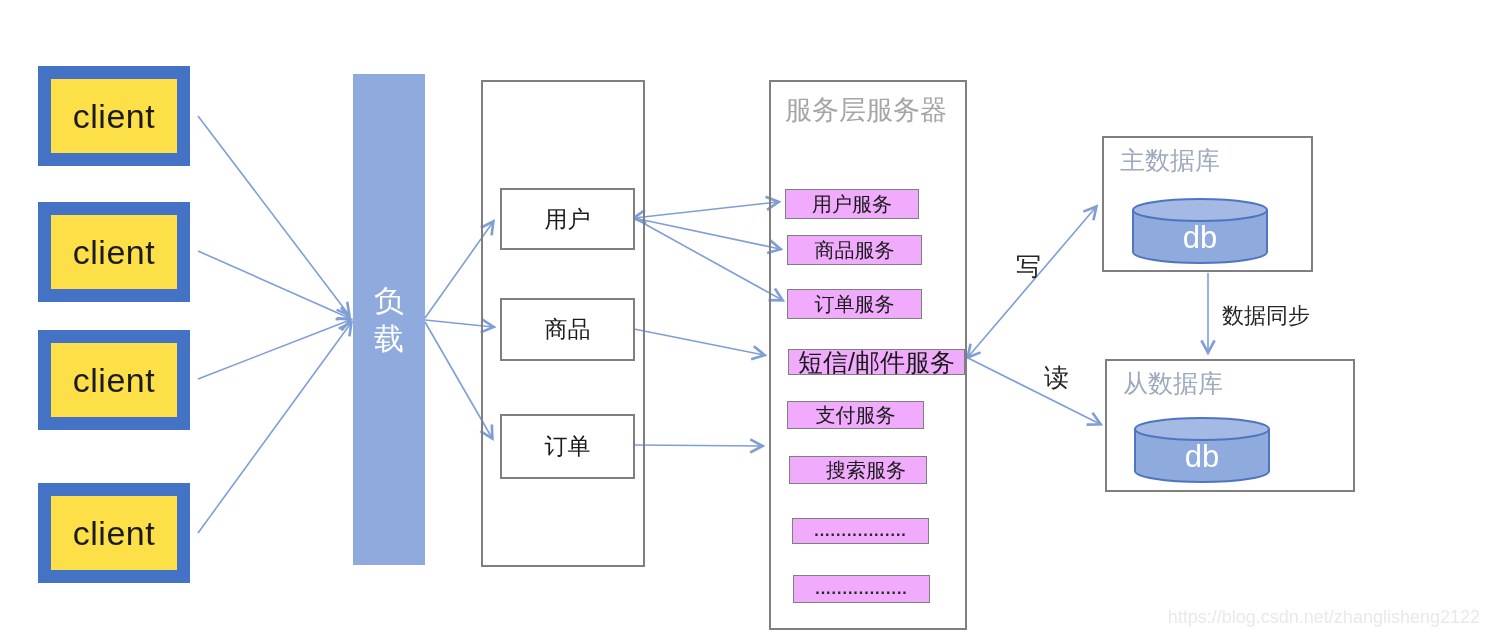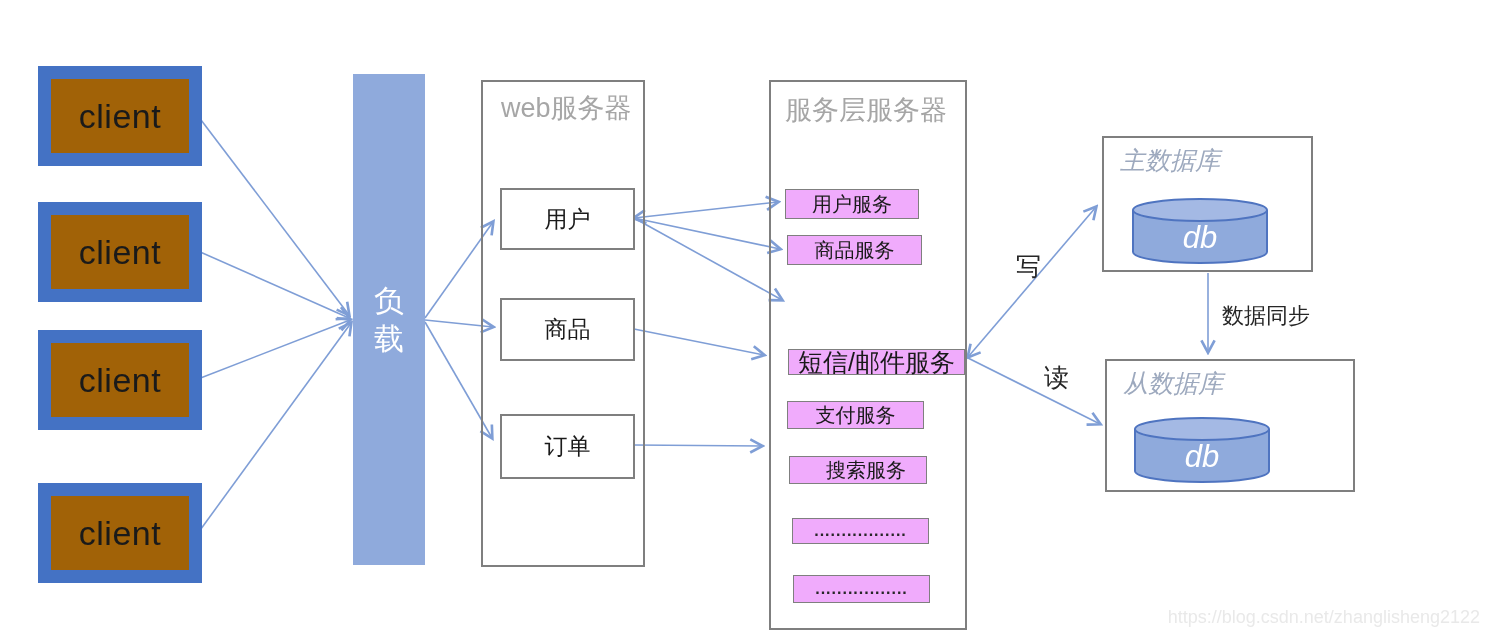--- a/index.html
+++ b/index.html
@@ -4,22 +4,22 @@
 <style>
   html,body{margin:0;padding:0;background:#fff;}
   .diagram{
     position:relative;width:1490px;height:640px;background:#ffffff;overflow:hidden;
     font-family:"Liberation Sans", sans-serif;
   }
   .arrows{position:absolute;left:0;top:0;width:1490px;height:640px;}
 
   
   .client{
-    position:absolute;width:164px;height:100px;box-sizing:border-box;
-    border:13px solid #4472c4;background:#a16207;
+    position:absolute;width:152px;height:100px;box-sizing:border-box;
+    border:13px solid #4472c4;background:#fde047;
     display:flex;align-items:center;justify-content:center;
   }
   .client span{font-size:34px;color:#1a1a1a;letter-spacing:0.5px;}
 
   
   .lb{
     position:absolute;left:353px;top:74px;width:72px;height:491px;
     background:#8faadc;display:flex;align-items:center;justify-content:center;
   }
   .lb-label{
@@ -45,21 +45,21 @@
   
   .svc{
     position:absolute;box-sizing:border-box;border:1px solid #7f7f7f;background:#f0abfc;
     display:flex;align-items:center;justify-content:center;
     font-size:20px;color:#1a1a1a;white-space:nowrap;
   }
   .svc.dots{font-size:16px;font-weight:bold;letter-spacing:1px;color:#262626;}
 
   
   .dbbox{
-    position:absolute;box-sizing:border-box;border:2px solid #7f7f7f;background:#ffffff;font-style:italic;
+    position:absolute;box-sizing:border-box;border:2px solid #7f7f7f;background:#ffffff;
   }
   .db-title{position:absolute;left:16px;top:6px;font-size:25px;color:#9da9be;white-space:nowrap;}
   .cyl{position:absolute;width:140px;height:70px;}
   .cyl svg{position:absolute;left:0;top:0;}
   .cyl .db-label{
     position:absolute;left:0;top:18px;width:100%;height:48px;line-height:48px;
     text-align:center;color:#ffffff;font-size:31px;
   }
 
   
@@ -117,30 +117,30 @@
   </div>
   <div class="client" style="left:38px;top:483px;">
     <span>client</span>
   </div>
 
   <div class="lb">
     <div class="lb-label">负载</div>
   </div>
 
   <div class="container" style="left:481px;top:80px;width:164px;height:487px;">
-    <div class="container-title" style="left:18px;top:8px;font-size:27px;">web服务器</div>
     <div class="node" style="left:17px;top:106px;width:135px;height:62px;">用户</div>
     <div class="node" style="left:17px;top:216px;width:135px;height:63px;">商品</div>
     <div class="node" style="left:17px;top:332px;width:135px;height:65px;">订单</div>
   </div>
 
   <div class="container" style="left:769px;top:80px;width:198px;height:550px;">
     <div class="container-title" style="left:14px;top:10px;font-size:27px;">服务层服务器</div>
     <div class="svc" style="left:14px;top:107px;width:134px;height:30px;">用户服务</div>
     <div class="svc" style="left:16px;top:153px;width:135px;height:30px;">商品服务</div>
+    <div class="svc" style="left:16px;top:207px;width:135px;height:30px;">订单服务</div>
     <div class="svc" style="left:17px;top:267px;width:177px;height:26px;font-size:25px;">短信/邮件服务</div>
     <div class="svc" style="left:16px;top:319px;width:137px;height:28px;">支付服务</div>
     <div class="svc" style="left:18px;top:374px;width:138px;height:28px;padding-left:16px;">搜索服务</div>
     <div class="svc dots" style="left:21px;top:436px;width:137px;height:26px;">.................</div>
     <div class="svc dots" style="left:22px;top:493px;width:137px;height:28px;">.................</div>
   </div>
 
   <div class="dbbox" style="left:1102px;top:136px;width:211px;height:136px;">
     <div class="db-title">主数据库</div>
     <div class="cyl" style="left:26px;top:58px;">

